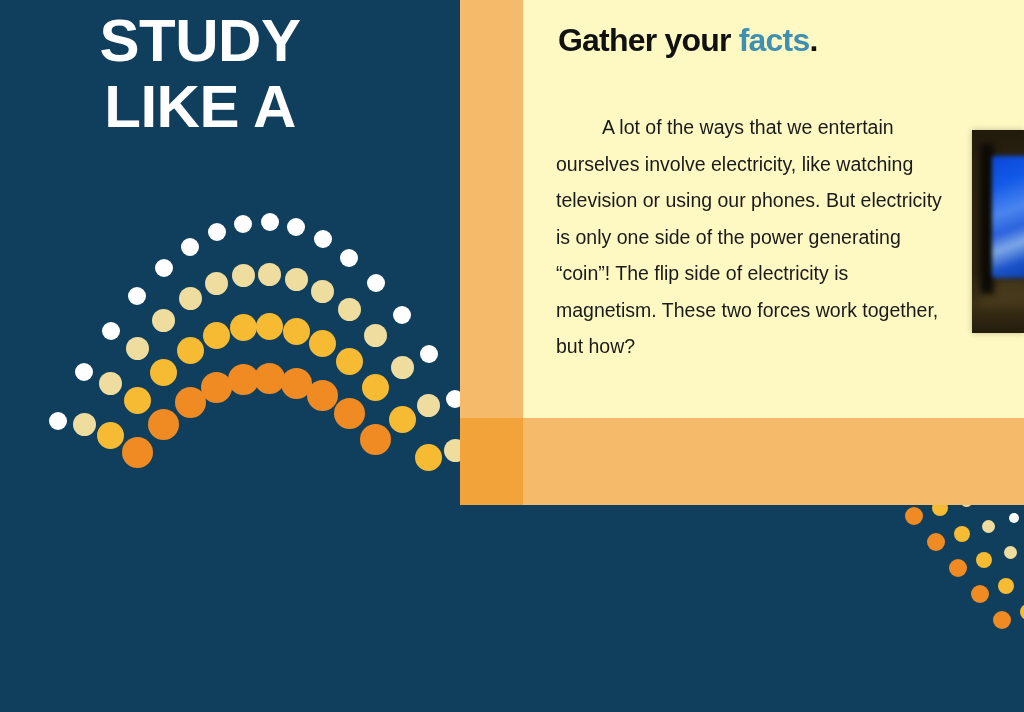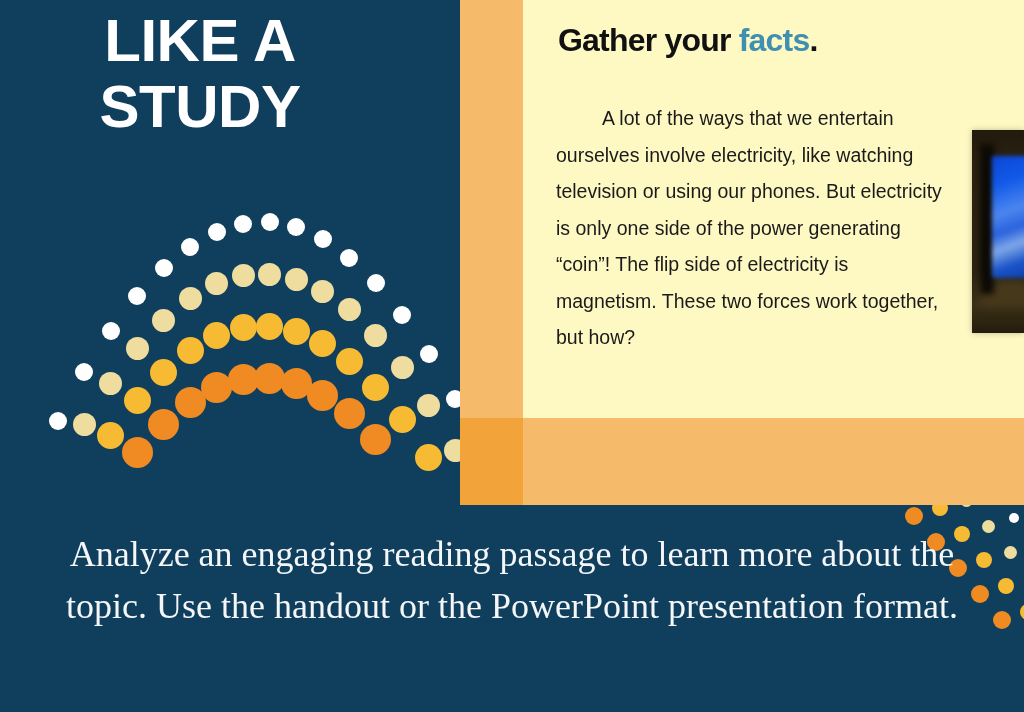--- a/index.html
+++ b/index.html
@@ -90,21 +90,21 @@
     font-size: 32px;
     font-weight: 700;
     letter-spacing: -0.8px;
     color: #111111;
     font-family: "Liberation Sans", sans-serif;
     white-space: nowrap;
   }
   #card-heading .accent { color: #3f8fb2; }
   #card-body {
     position: absolute;
-    left: 33px; top: 100px;
+    left: 33px; top: 109px;
     width: 388px;
     font-size: 19.5px;
     line-height: 36.5px;
     color: #1a1a1a;
     text-indent: 46px;
     font-family: "Liberation Sans", sans-serif;
   }
 
   
   #tv-photo {
@@ -214,22 +214,22 @@
       <div class="dot" style="width: 31px; height: 31px; left: 280.5px; top: 367.991px; background: rgb(239, 139, 34);"></div>
       <div class="dot" style="width: 31px; height: 31px; left: 254px; top: 362.767px; background: rgb(239, 139, 34);"></div>
       <div class="dot" style="width: 31px; height: 31px; left: 227.5px; top: 364.215px; background: rgb(239, 139, 34);"></div>
       <div class="dot" style="width: 31px; height: 31px; left: 201px; top: 372.334px; background: rgb(239, 139, 34);"></div>
       <div class="dot" style="width: 31px; height: 31px; left: 174.5px; top: 387.124px; background: rgb(239, 139, 34);"></div>
       <div class="dot" style="width: 31px; height: 31px; left: 148px; top: 408.586px; background: rgb(239, 139, 34);"></div>
       <div class="dot" style="width: 31px; height: 31px; left: 121.5px; top: 436.719px; background: rgb(239, 139, 34);"></div>
     </div>
 
   <div id="hero-title">
+    <span class="ln">STUDY</span>
     <span class="ln">LIKE A</span>
-    <span class="ln">STUDY</span>
   </div>
 
   <div id="accent-strip"></div>
   <div id="accent-band"></div>
   <div id="accent-strip-lower"></div>
 
   <div id="content-card">
     <div id="card-heading">
       <span>Gather your </span><span class="accent">facts</span><span>.</span>
     </div>
@@ -255,15 +255,14 @@
       <div class="dot" style="width: 16px; height: 16px; left: 96px; top: 74px; background: rgb(246, 187, 51);"></div>
       <div class="dot" style="width: 16px; height: 16px; left: 118px; top: 100px; background: rgb(246, 187, 51);"></div>
       <div class="dot" style="width: 16px; height: 16px; left: 140px; top: 126px; background: rgb(246, 187, 51);"></div>
       <div class="dot" style="width: 13px; height: 13px; left: 79.5px; top: 15.5px; background: rgb(239, 221, 160);"></div>
       <div class="dot" style="width: 13px; height: 13px; left: 101.5px; top: 41.5px; background: rgb(239, 221, 160);"></div>
       <div class="dot" style="width: 13px; height: 13px; left: 123.5px; top: 67.5px; background: rgb(239, 221, 160);"></div>
       <div class="dot" style="width: 10px; height: 10px; left: 107px; top: 9px; background: rgb(255, 255, 255);"></div>
       <div class="dot" style="width: 10px; height: 10px; left: 129px; top: 35px; background: rgb(255, 255, 255);"></div>
     </div>
 
-  <div id="caption">Analyze an engaging reading passage to learn more about the topic. Use the handout or the PowerPoint presentation format.</div>
 
 </div>
 
 </body></html>

